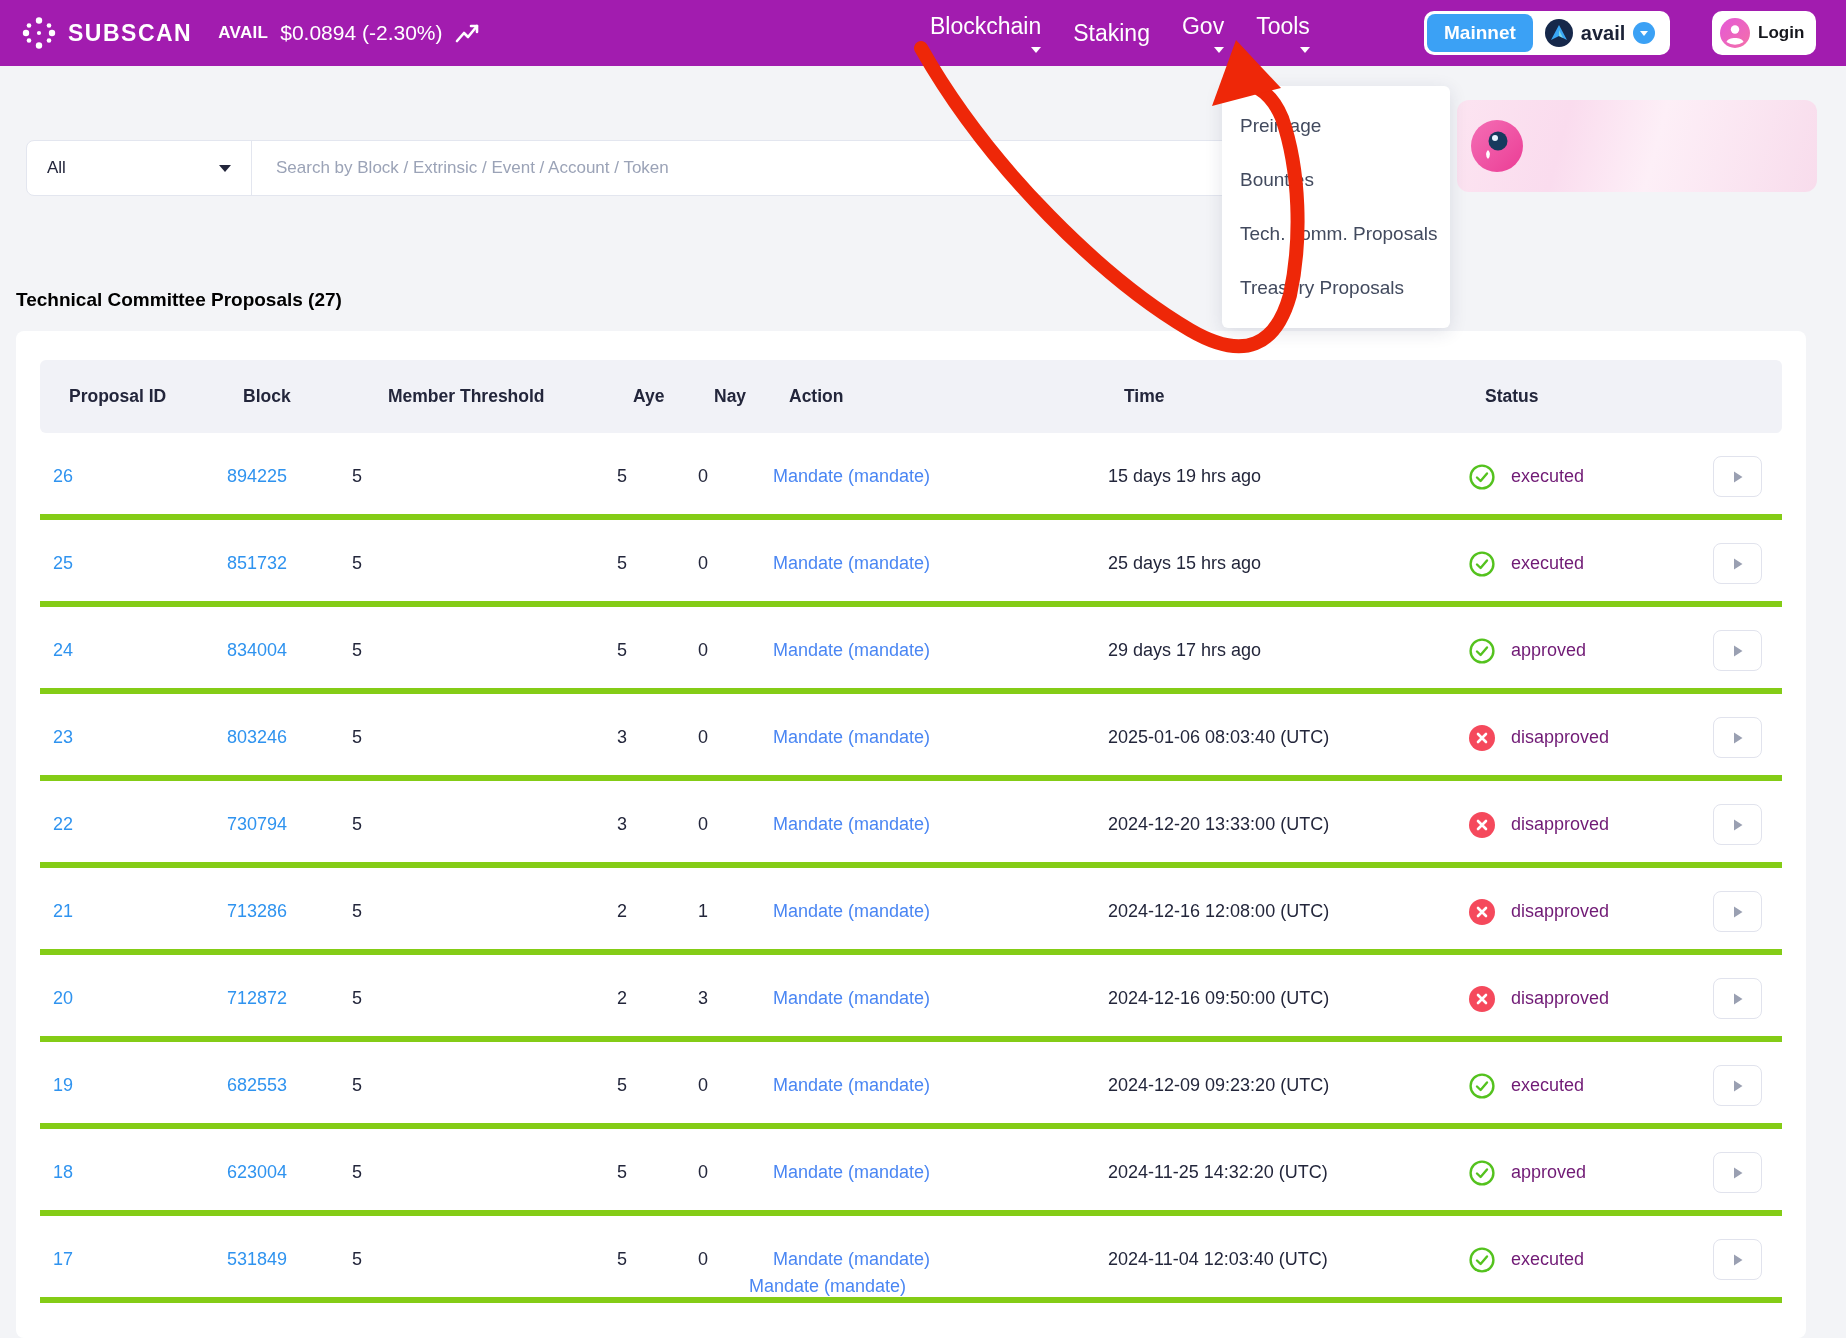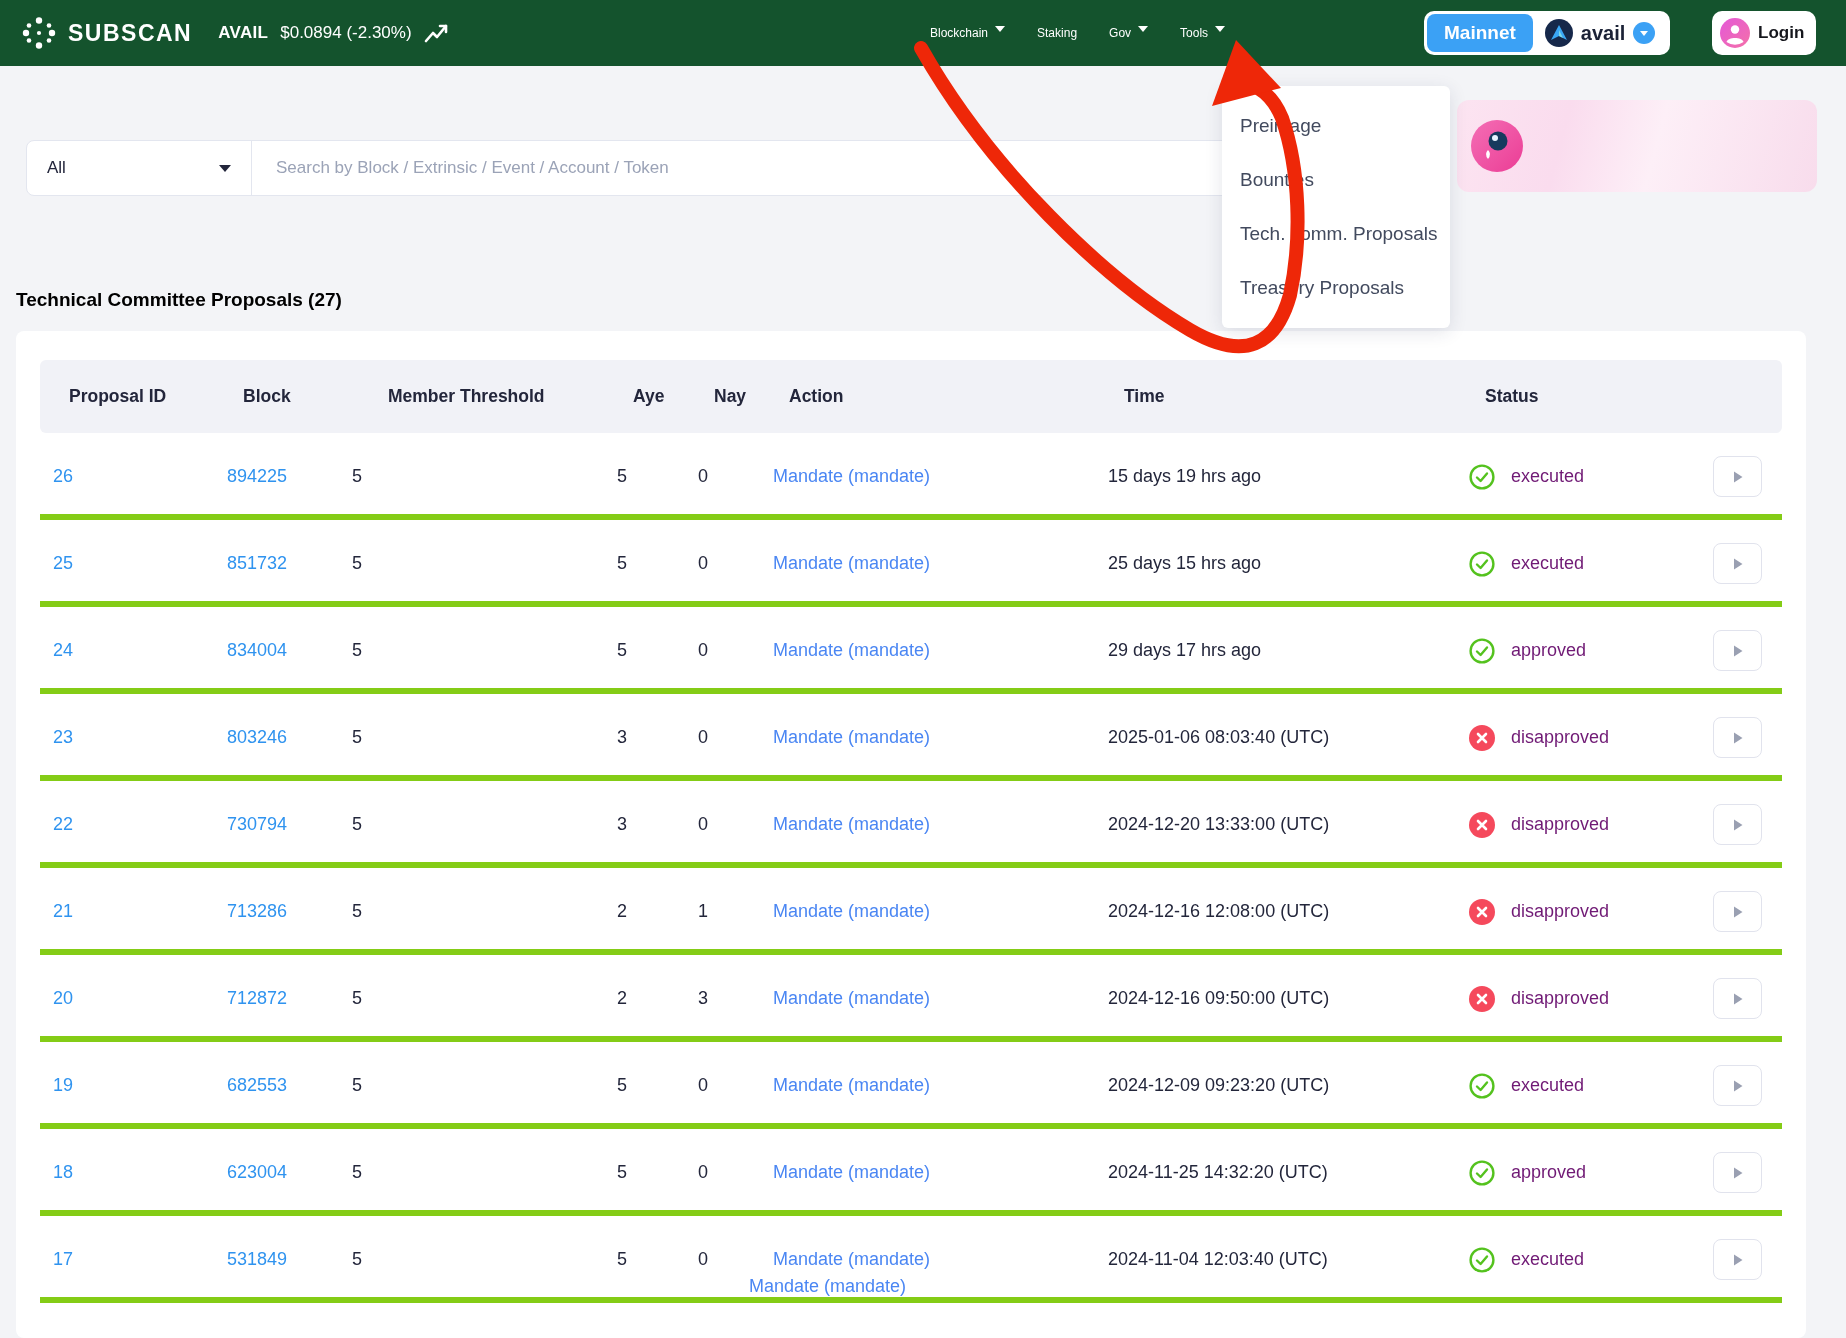--- a/index.html
+++ b/index.html
@@ -1,26 +1,26 @@
 <!DOCTYPE html>
 <html><head>
 <meta charset="utf-8">
 <style>
   * { margin:0; padding:0; box-sizing:border-box; }
   html,body { width:1846px; height:1338px; }
   body { font-family:"Liberation Sans", sans-serif; background:#f3f4f7; overflow:hidden; position:relative; }
 
   
-  .navbar { position:absolute; left:0; top:0; width:1846px; height:66px; background:#14532d; z-index:5; }
+  .navbar { position:absolute; left:0; top:0; width:1846px; height:66px; background:#a21caf; z-index:5; }
   .nav-left { position:absolute; left:22px; top:0; height:66px; display:flex; align-items:center; gap:12px; }
   .brand { color:#fff; font-size:23px; font-weight:bold; letter-spacing:1.5px; }
   .token { color:#fff; font-size:17px; font-weight:bold; margin-left:14px; letter-spacing:.3px; }
-  .price { color:#fff; font-size:17px; }
+  .price { color:#fff; font-size:21px; }
   .nav-links { position:absolute; left:930px; top:0; height:66px; display:flex; align-items:center; gap:32px; }
-  .nav-item { color:#fff; font-size:12px; display:flex; align-items:flex-start; gap:7px; cursor:pointer; white-space:nowrap; }
+  .nav-item { color:#fff; font-size:23px; display:flex; align-items:flex-end; gap:7px; cursor:pointer; white-space:nowrap;flex-direction:column; }
   .caret-down { width:0; height:0; border-left:5.5px solid transparent; border-right:5.5px solid transparent; border-top:6.5px solid #fff; display:inline-block; }
   .net-pill { position:absolute; left:1424px; top:11px; height:44px; background:#fff; border-radius:10px; display:flex; align-items:center; padding:3px; gap:0; }
   .net-btn { background:#3ba1f5; color:#fff; font-weight:bold; font-size:19px; border:none; border-radius:8px; height:38px; padding:0 17px; cursor:pointer; }
   .net-name { display:flex; align-items:center; gap:8px; padding:0 12px; }
   .net-name .nm { font-size:20px; font-weight:bold; color:#1b2236; }
   .chev-badge { width:22px; height:22px; border-radius:50%; background:#3ba1f5; display:flex; align-items:center; justify-content:center; }
   .chev-badge .caret-down { border-left-width:4.5px; border-right-width:4.5px; border-top-width:5.5px; }
   .login-pill { position:absolute; left:1712px; top:11px; height:44px; background:#fff; border-radius:10px; display:flex; align-items:center; gap:8px; padding:0 12px 0 8px; cursor:pointer; }
   .login-pill .lbl { font-size:17px; font-weight:bold; color:#15161c;text-align:right; }
 

